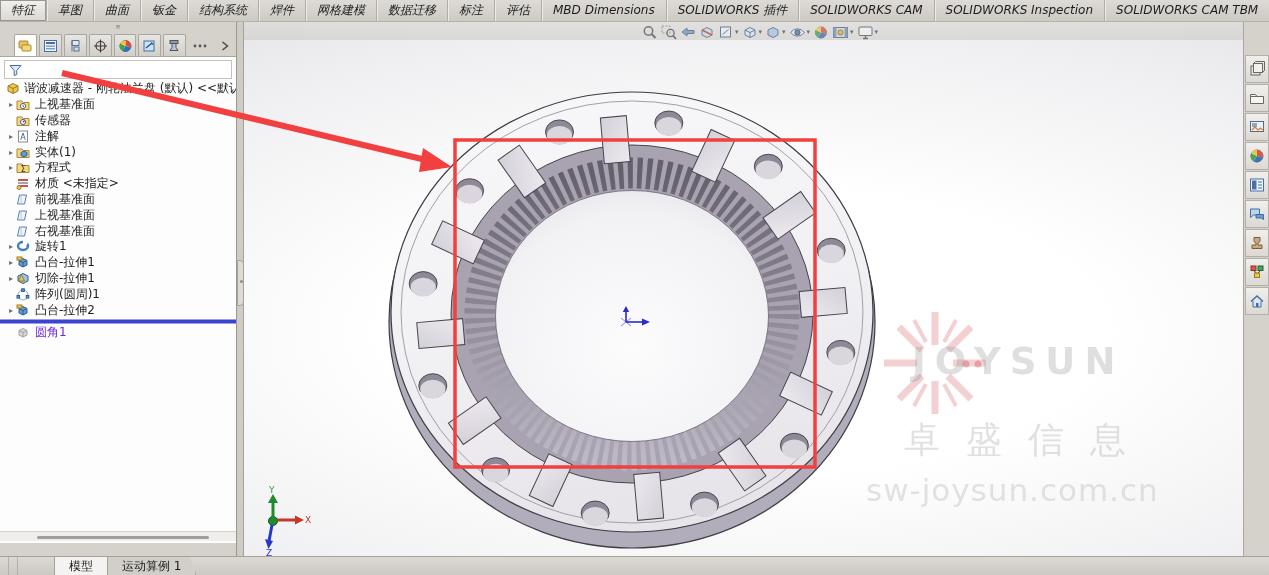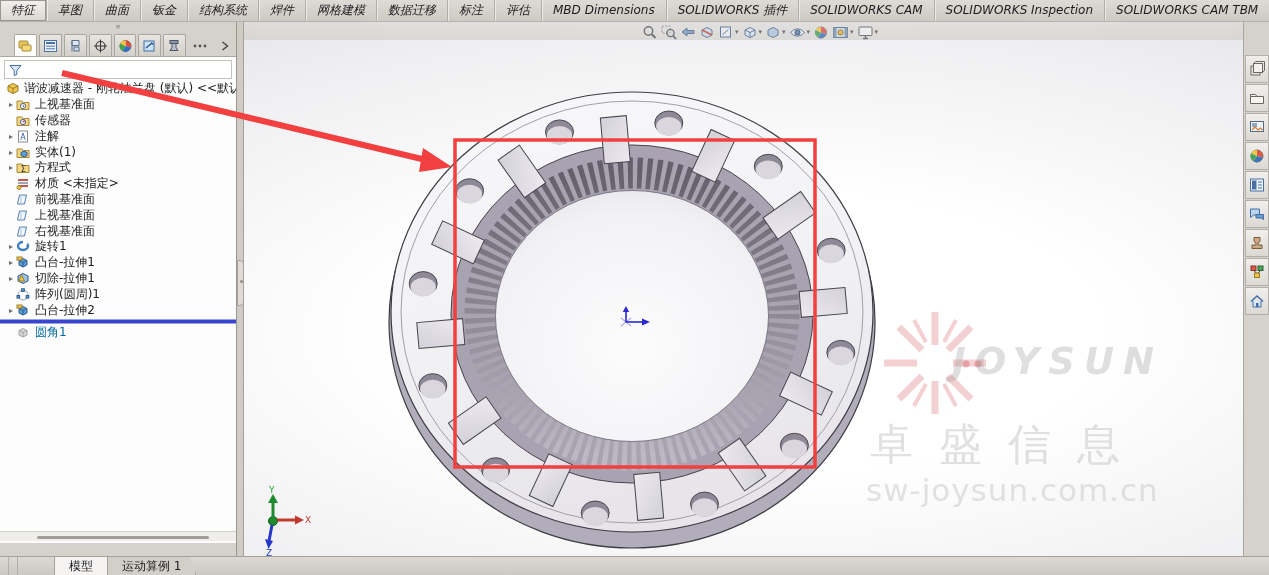--- a/index.html
+++ b/index.html
@@ -32,21 +32,21 @@
   .mtab.plain { border-color:transparent; background:transparent; }
   #tree-panel { position:absolute; left:0; top:34px; width:236px; height:487px;
     background:#fdfdfd; border-top:1px solid #a9a6a0; overflow:hidden; }
   #filter-row { margin:3px 4px 2px 4px; height:19px; border:1px solid #c4c2bd; background:#fff;
     display:flex; align-items:center; padding-left:4px; }
   .trow { display:flex; align-items:center; height:15.8px; padding-left:6px; white-space:nowrap; }
   .trow .arr { width:10px; font-size:8px; color:#6e6e6e; text-align:center; }
   .trow .ticon { width:15px; height:13px; margin-right:4px; display:inline-flex; }
   .trow .tlabel { font-size:12px; }
   .trow.root .tlabel { }
-  .trow.grayed .tlabel { color:#0369a1;text-align:center; }
+  .trow.grayed .tlabel { color:#6d28d9;text-align:center; }
   #rollback { height:3px; background:#3a45cf; margin:2px 0 2px 0; box-shadow:0 0 0 .5px #3a45cf; }
   #panel-hscroll { position:absolute; left:0; bottom:2px; width:236px; height:10px;
     background:#efeeec; border-top:1px solid #d4d2cd; }
   #panel-hscroll .thumb { position:absolute; left:37px; top:4px; width:172px; height:3px; background:#a19e98; border-radius:2px; }
 
   
   #splitter { position:absolute; left:237px; top:0; width:7px; height:534px; background:#cfccc6; border-right:1px solid #a5a29c; }
   #splitter .handle { position:absolute; left:0; top:238px; width:7px; height:46px; background:#dedbd6;
     border:1px solid #a5a29c; border-radius:0 4px 4px 0; }
   #splitter .handle .c { position:absolute; left:1.5px; top:19px; width:3px; height:3px; border-radius:50%; background:#8f8c86; }
@@ -73,22 +73,22 @@
   .sb-corner { width:9px; border-right:1px solid #b3b0aa; }
   .sb-gap { width:36px; }
   .sbtab { padding:0 14px; line-height:18px; font-size:12px; white-space:nowrap; }
   .sbtab.active { background:#f4f3f1; border-left:1px solid #a5a29c; border-right:1px solid #a5a29c; }
   .sbtab.inactive { background:#d2cfc9; border-right:1px solid #a5a29c; clip-path:polygon(0 0, calc(100% - 7px) 0, 100% 100%, 0 100%); }
 
   
   #overlay { position:absolute; left:0; top:0; width:1269px; height:575px; pointer-events:none; z-index:60; }
   
   .wm { position:absolute; pointer-events:none; }
-  #wm-brand { left:708px; top:318px; font-size:37px; letter-spacing:9px; font-weight:bold; color:rgba(150,148,152,.30);font-style:italic; }
-  #wm-company { left:626px; top:394px; font-size:43px; letter-spacing:26px; color:rgba(184,182,186,.42); }
+  #wm-brand { left:668px; top:318px; font-size:37px; letter-spacing:9px; font-weight:bold; color:rgba(150,148,152,.30); }
+  #wm-company { left:660px; top:394px; font-size:36px; letter-spacing:26px; color:rgba(184,182,186,.42); }
   #wm-url { left:622px; top:450px; font-size:31px; font-weight:normal; letter-spacing:1px; color:rgba(197,195,199,.48); }
 </style>
 </head>
 <body>
 
 <div id="app">
 
   <div id="ribbon">
     <div class="rtab active">特征</div>
     <div class="rtab">草图</div>

